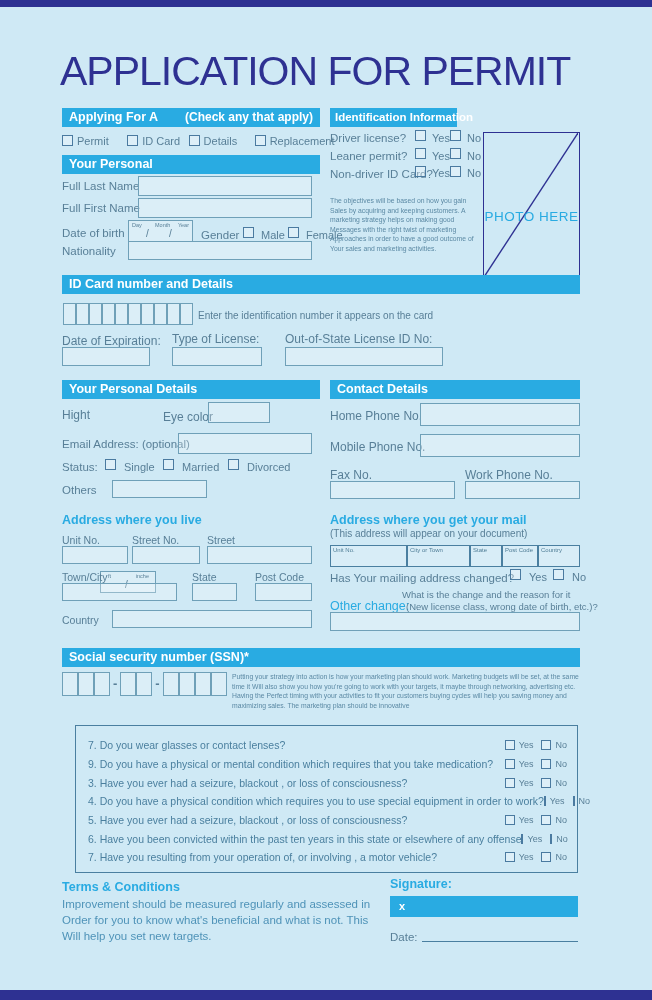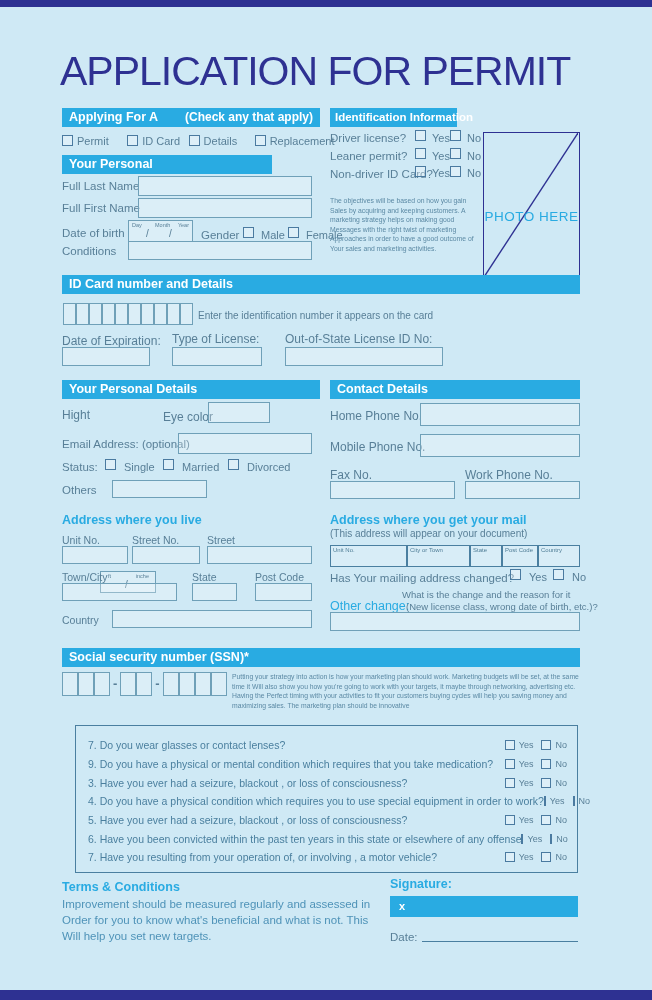--- a/index.html
+++ b/index.html
@@ -77,21 +77,21 @@
     <span class="note">(Check any that apply)</span>
     <span>Applying For A</span>
   </div>
   <div class="abs" style="left:62px;top:131px;width:258px;white-space:nowrap;">
     <span class="cb"></span><span class="cbl" style="margin-right:14px;">Permit</span>
     <span class="cb"></span><span class="cbl" style="margin-right:4px;">ID Card</span>
     <span class="cb"></span><span class="cbl" style="margin-right:13px;">Details</span>
     <span class="cb"></span><span class="cbl">Replacement</span>
   </div>
 
-  <div class="abs secbar" style="left:62px;top:155px;width:210px;">
+  <div class="abs secbar" style="left:62px;top:155px;width:258px;">
     <span>Your Personal</span>
   </div>
   <div class="abs lbl" style="left:62px;top:180px;">Full Last Name</div>
   <div class="abs inp" style="left:138px;top:176px;width:174px;height:20px;"></div>
   <div class="abs lbl" style="left:62px;top:202px;">Full First Name</div>
   <div class="abs inp" style="left:138px;top:198px;width:174px;height:20px;"></div>
 
   <div class="abs lbl" style="left:62px;top:227px;">Date of birth</div>
   <div class="abs tinybox" style="left:128px;top:220px;width:65px;height:22px;">
     <span class="tinylbl" style="left:3px;">Day</span>
@@ -99,21 +99,21 @@
     <span class="tinylbl" style="right:3px;">Year</span>
     <span class="slash" style="left:17px;">/</span>
     <span class="slash" style="left:40px;">/</span>
   </div>
   <span class="abs lbl" style="left:201px;top:229px;">Gender</span>
   <span class="abs cb" style="left:243px;top:227px;"></span>
   <span class="abs cbl" style="left:257px;top:229px;">Male</span>
   <span class="abs cb" style="left:288px;top:227px;"></span>
   <span class="abs cbl" style="left:302px;top:229px;">Female</span>
 
-  <div class="abs lbl" style="left:62px;top:245px;">Conditions</div>
+  <div class="abs lbl" style="left:62px;top:245px;">Nationality</div>
   <div class="abs inp" style="left:128px;top:241px;width:184px;height:19px;"></div>
 
   <div class="abs secbar" style="left:330px;top:108px;width:127px;font-size:11.5px;padding:0 5px;">
     <span>Identification Information</span>
   </div>
   <span class="abs lbl" style="left:330px;top:132px;">Driver license?</span>
   <span class="abs cb" style="left:415px;top:130px;"></span>
   <span class="abs cbl" style="left:428px;top:132px;">Yes</span>
   <span class="abs cb" style="left:450px;top:130px;"></span>
   <span class="abs cbl" style="left:463px;top:132px;">No</span>

